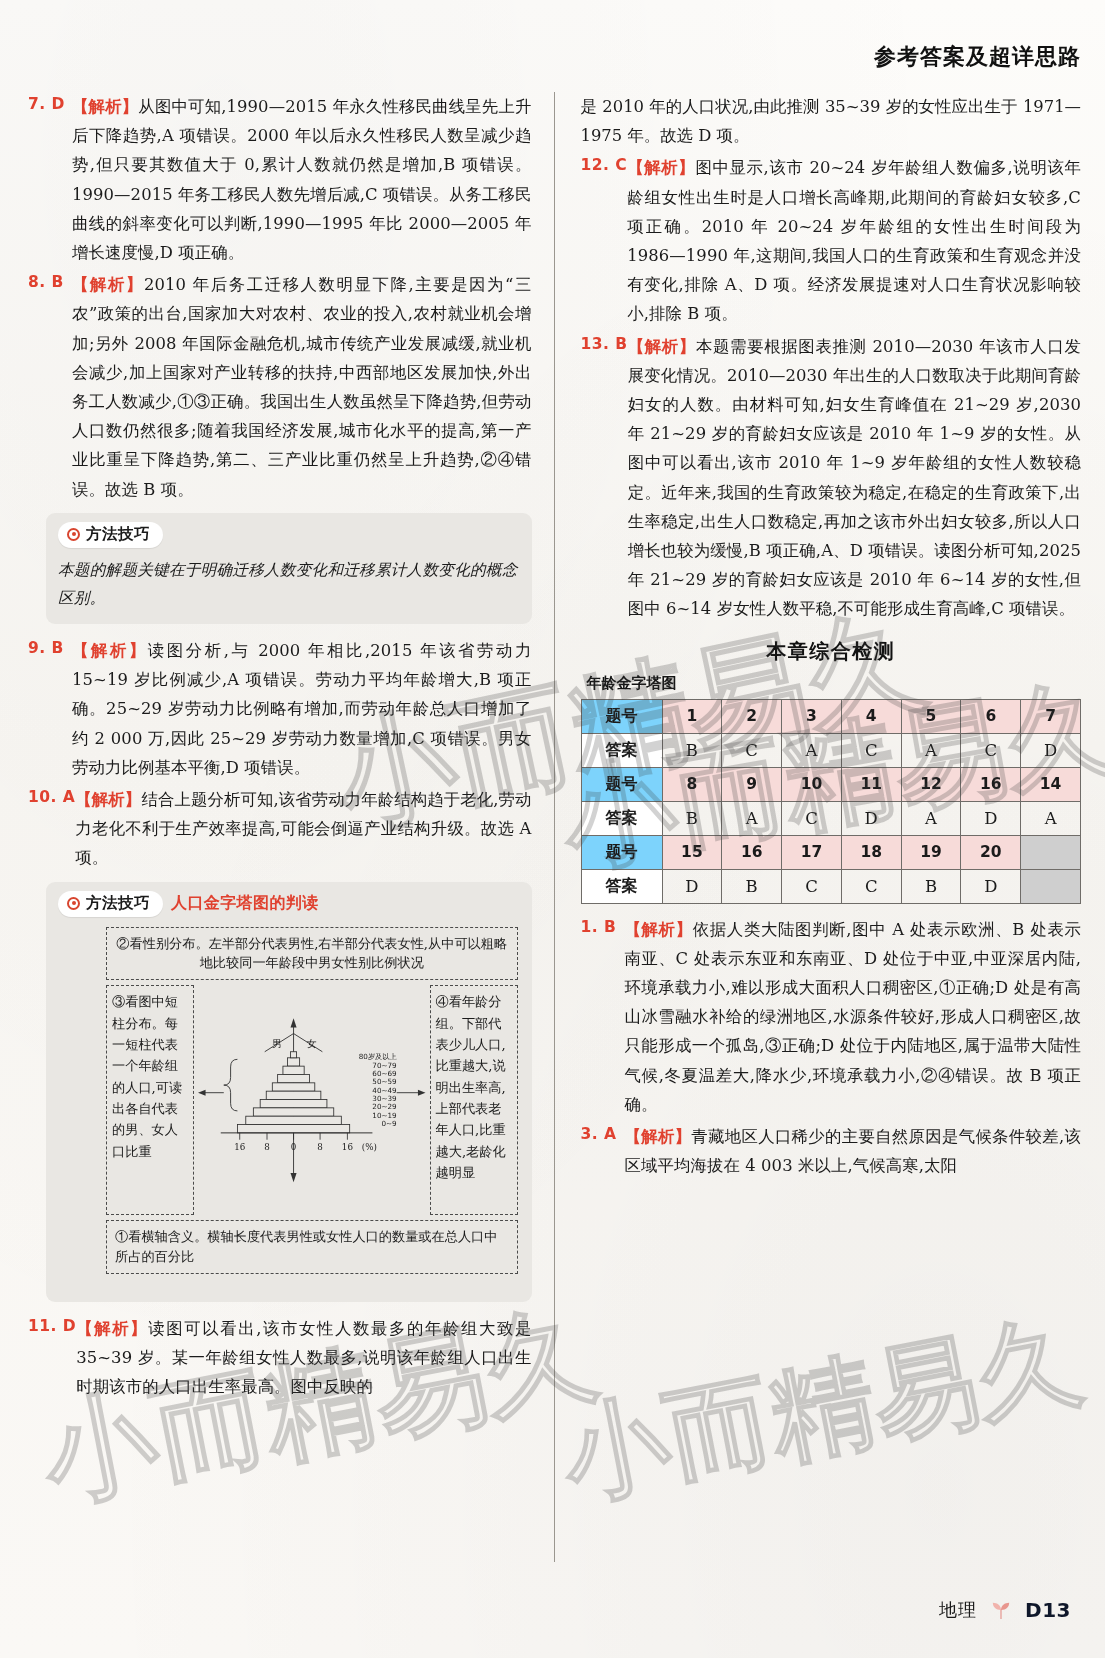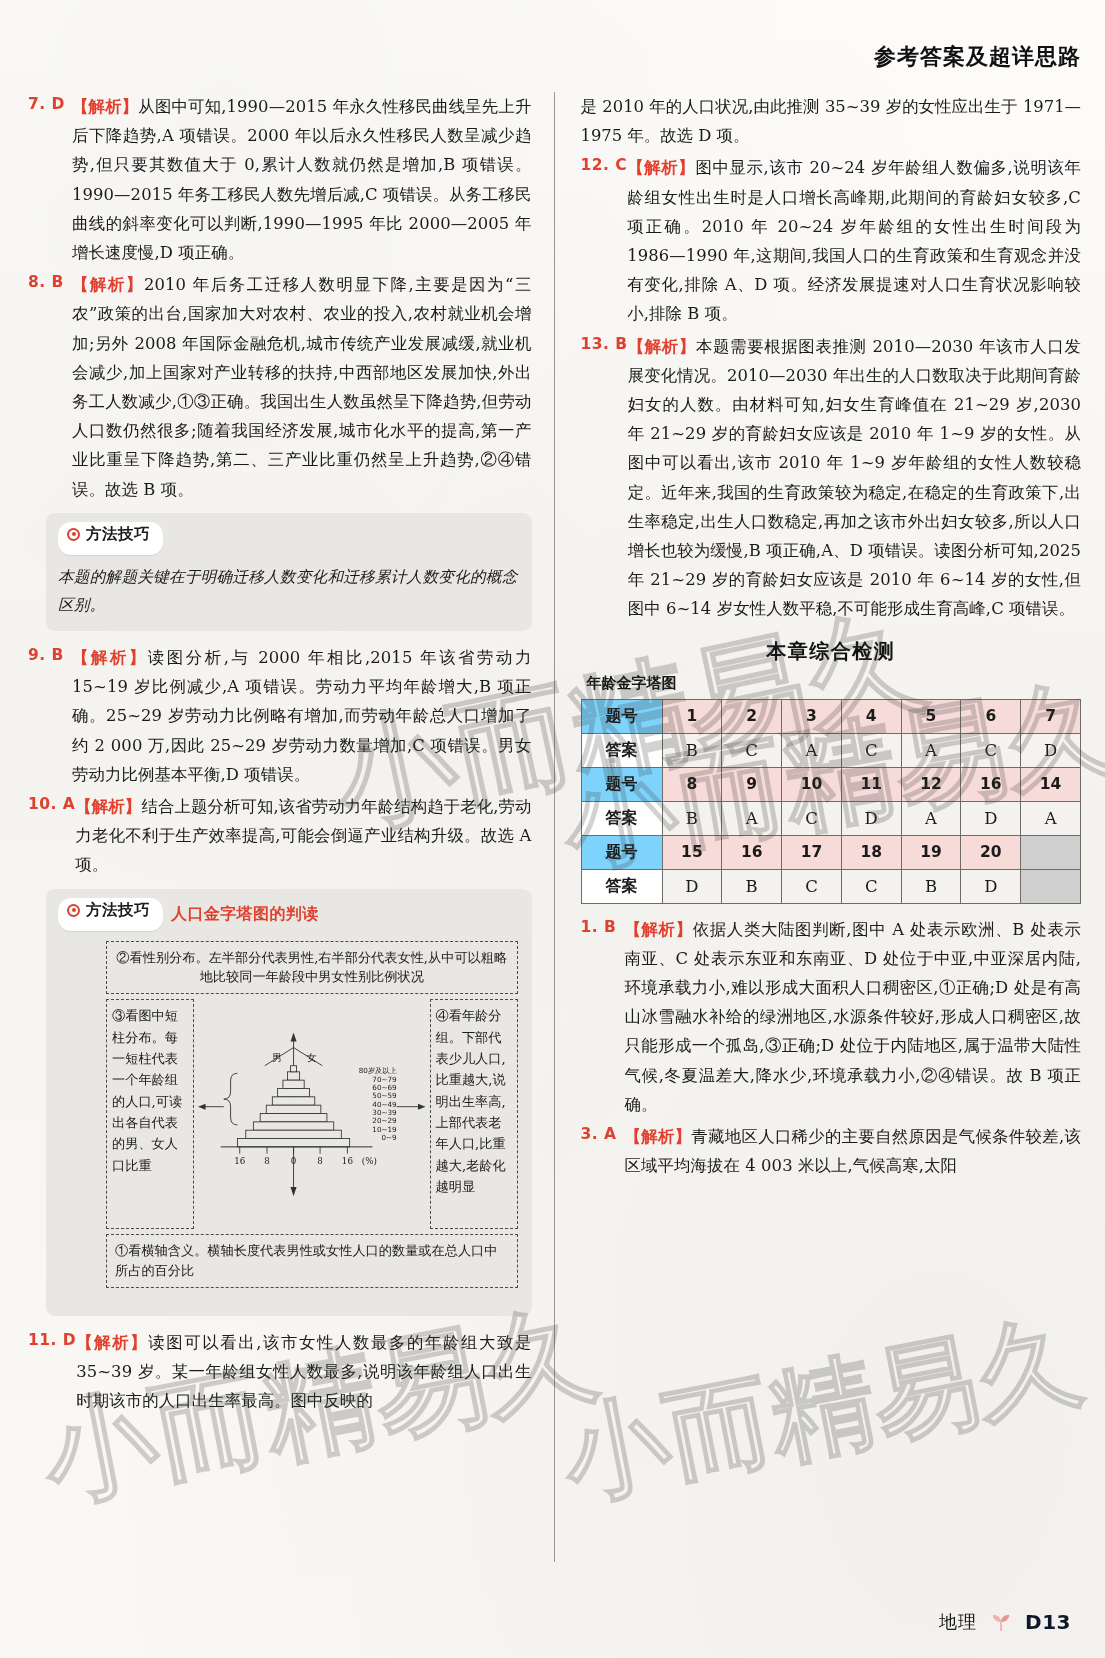--- a/index.html
+++ b/index.html
@@ -67,21 +67,21 @@
   .tipbox{
     background:#e9e7e3;
     border-radius:9px;
     margin:9px 0 12px 18px;
     padding:9px 14px 12px 12px;
     position:relative;
   }
   .tip-head{display:flex;align-items:center;gap:8px;margin-bottom:2px;}
   .tip-pill{
     background:#ffffff;border-radius:13px;
-    padding:2px 13px 10px 9px;display:inline-flex;align-items:center;gap:6px;
+    padding:2px 13px 3px 9px;display:inline-flex;align-items:center;gap:6px;
     box-shadow:0 1px 1px rgba(0,0,0,.08);
     text-align:right;
   }
   .tip-dot{
     width:13px;height:13px;border-radius:50%;
     border:2px solid #d8452f;box-sizing:border-box;
     display:inline-block;position:relative;
   }
   .tip-dot::after{
     content:"";position:absolute;left:2.5px;top:2.5px;
@@ -155,21 +155,21 @@
     width:78px;background:#7dd3fc;font-weight:bold;
     font-family:"DejaVu Sans","Liberation Sans",sans-serif;
     font-size:16px;
   }
   table.ans td.lbl.plain{background:#ffffff;}
   table.ans td.blank{background:#cfcfcf;}
   table.ans tr.thick td{border-top:1.8px solid #3d3b38;}
 
   
   #footer{
-    position:absolute;bottom:24px;right:34px;
+    position:absolute;bottom:36px;right:34px;
     display:flex;align-items:center;gap:13px;
     font-family:"DejaVu Sans","Liberation Sans",sans-serif;
   }
   #footer .subj{font-size:18px;color:#1a1a1a;letter-spacing:1px;}
   #footer .pno{font-size:20px;font-weight:bold;color:#0f172a;letter-spacing:.5px;}
   .leaf{display:inline-block;width:22px;height:20px;}
 
   
   .wm{
     position:absolute;pointer-events:none;

